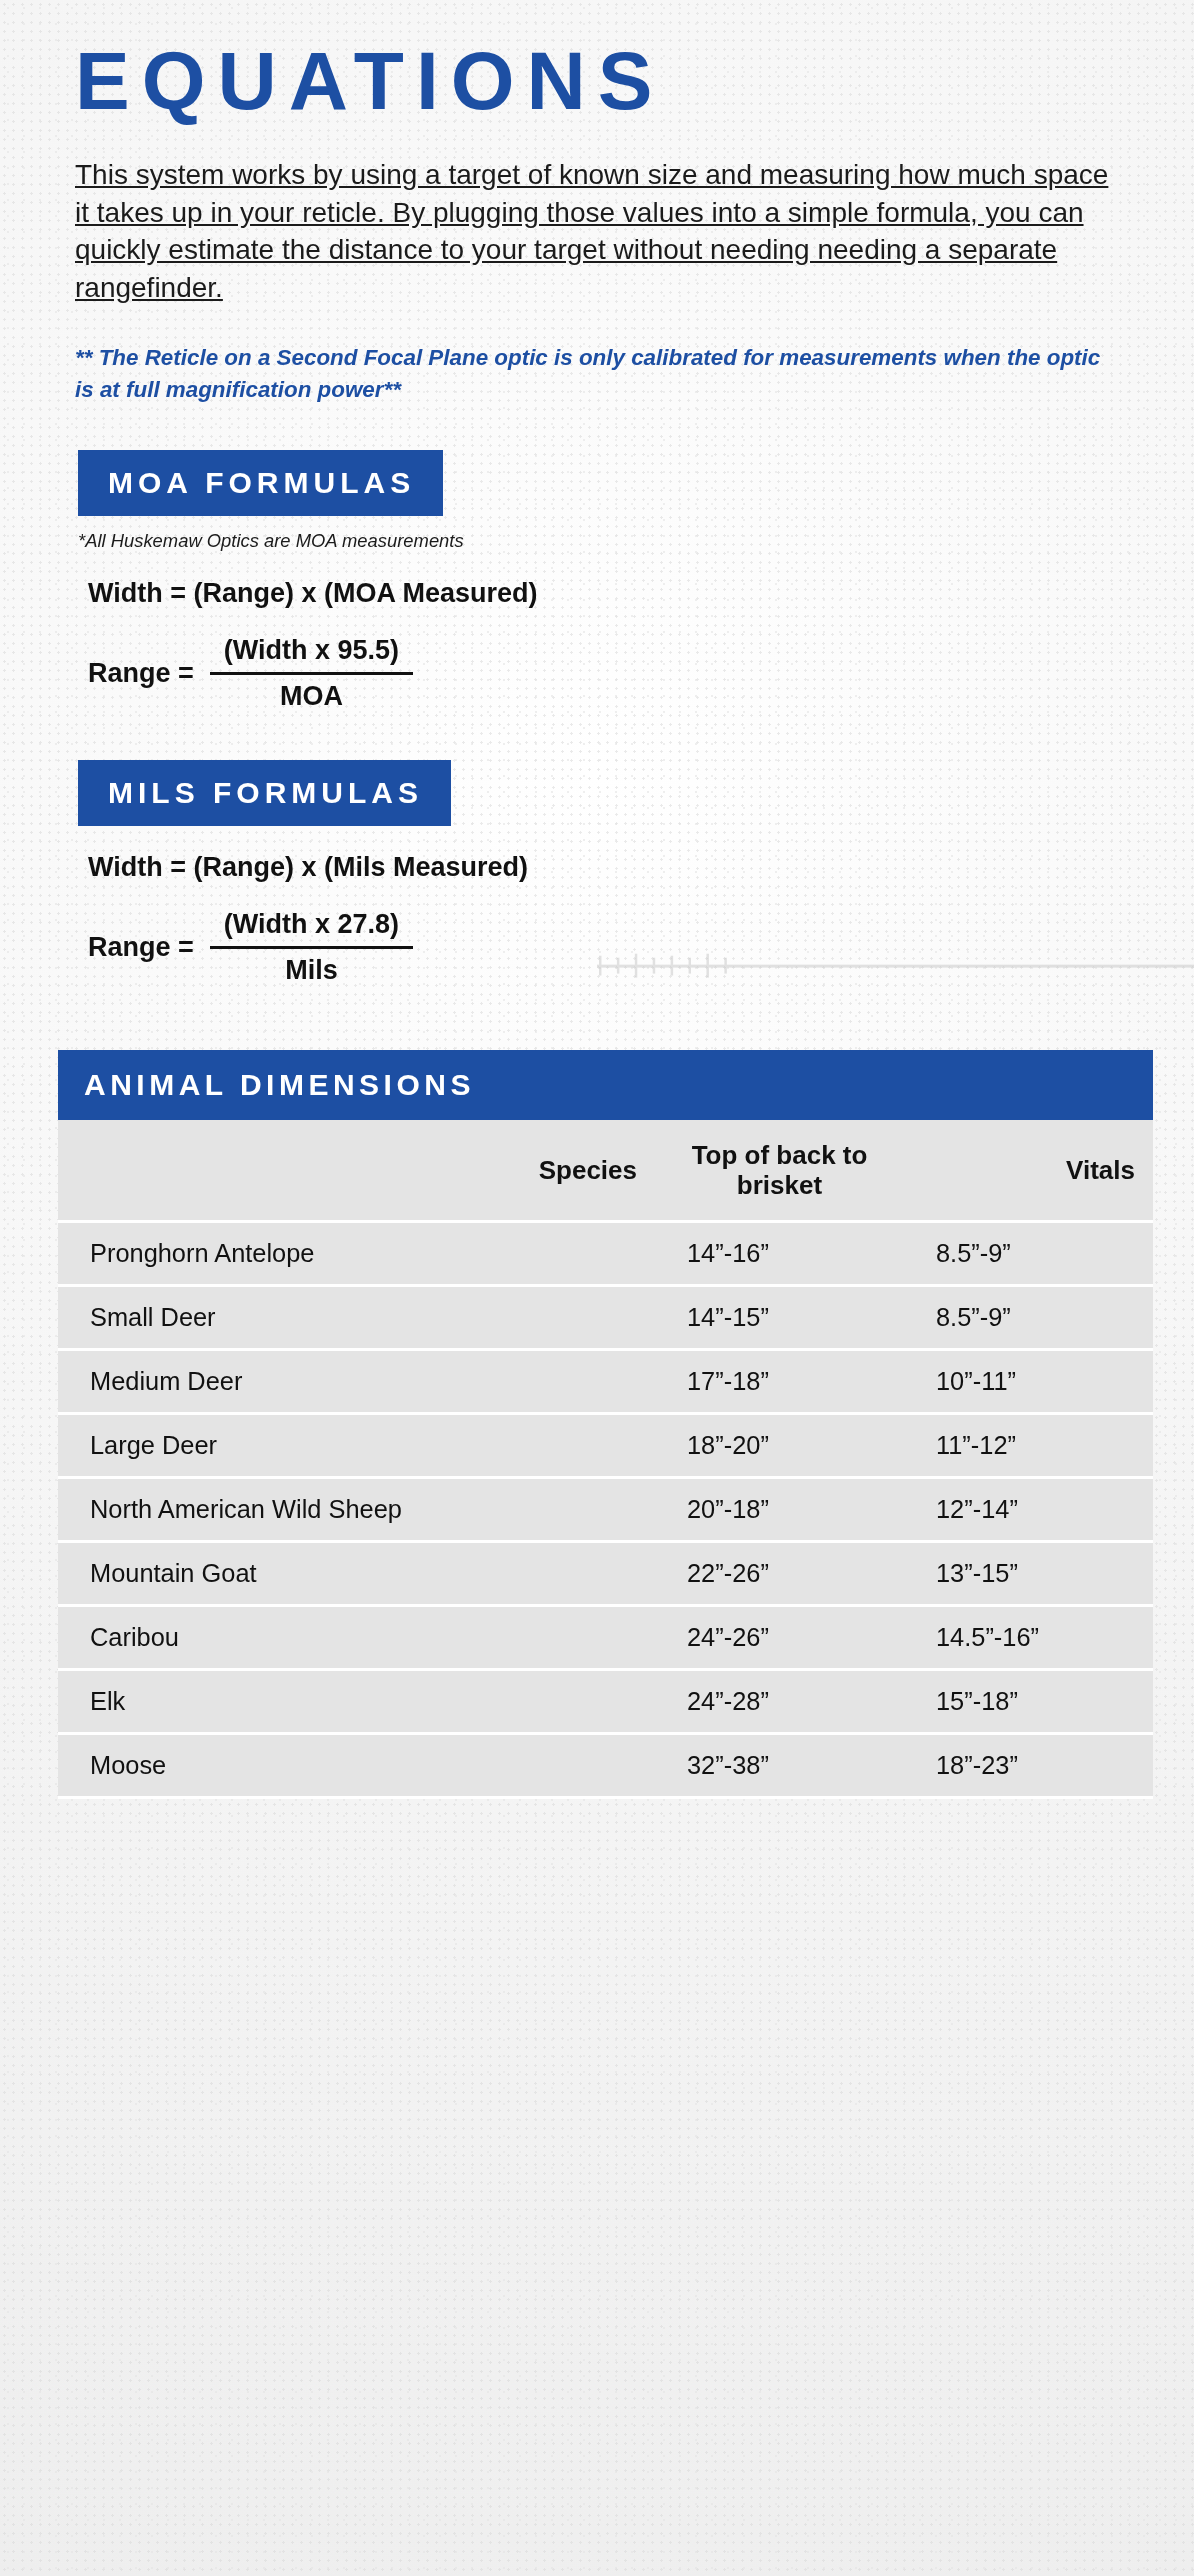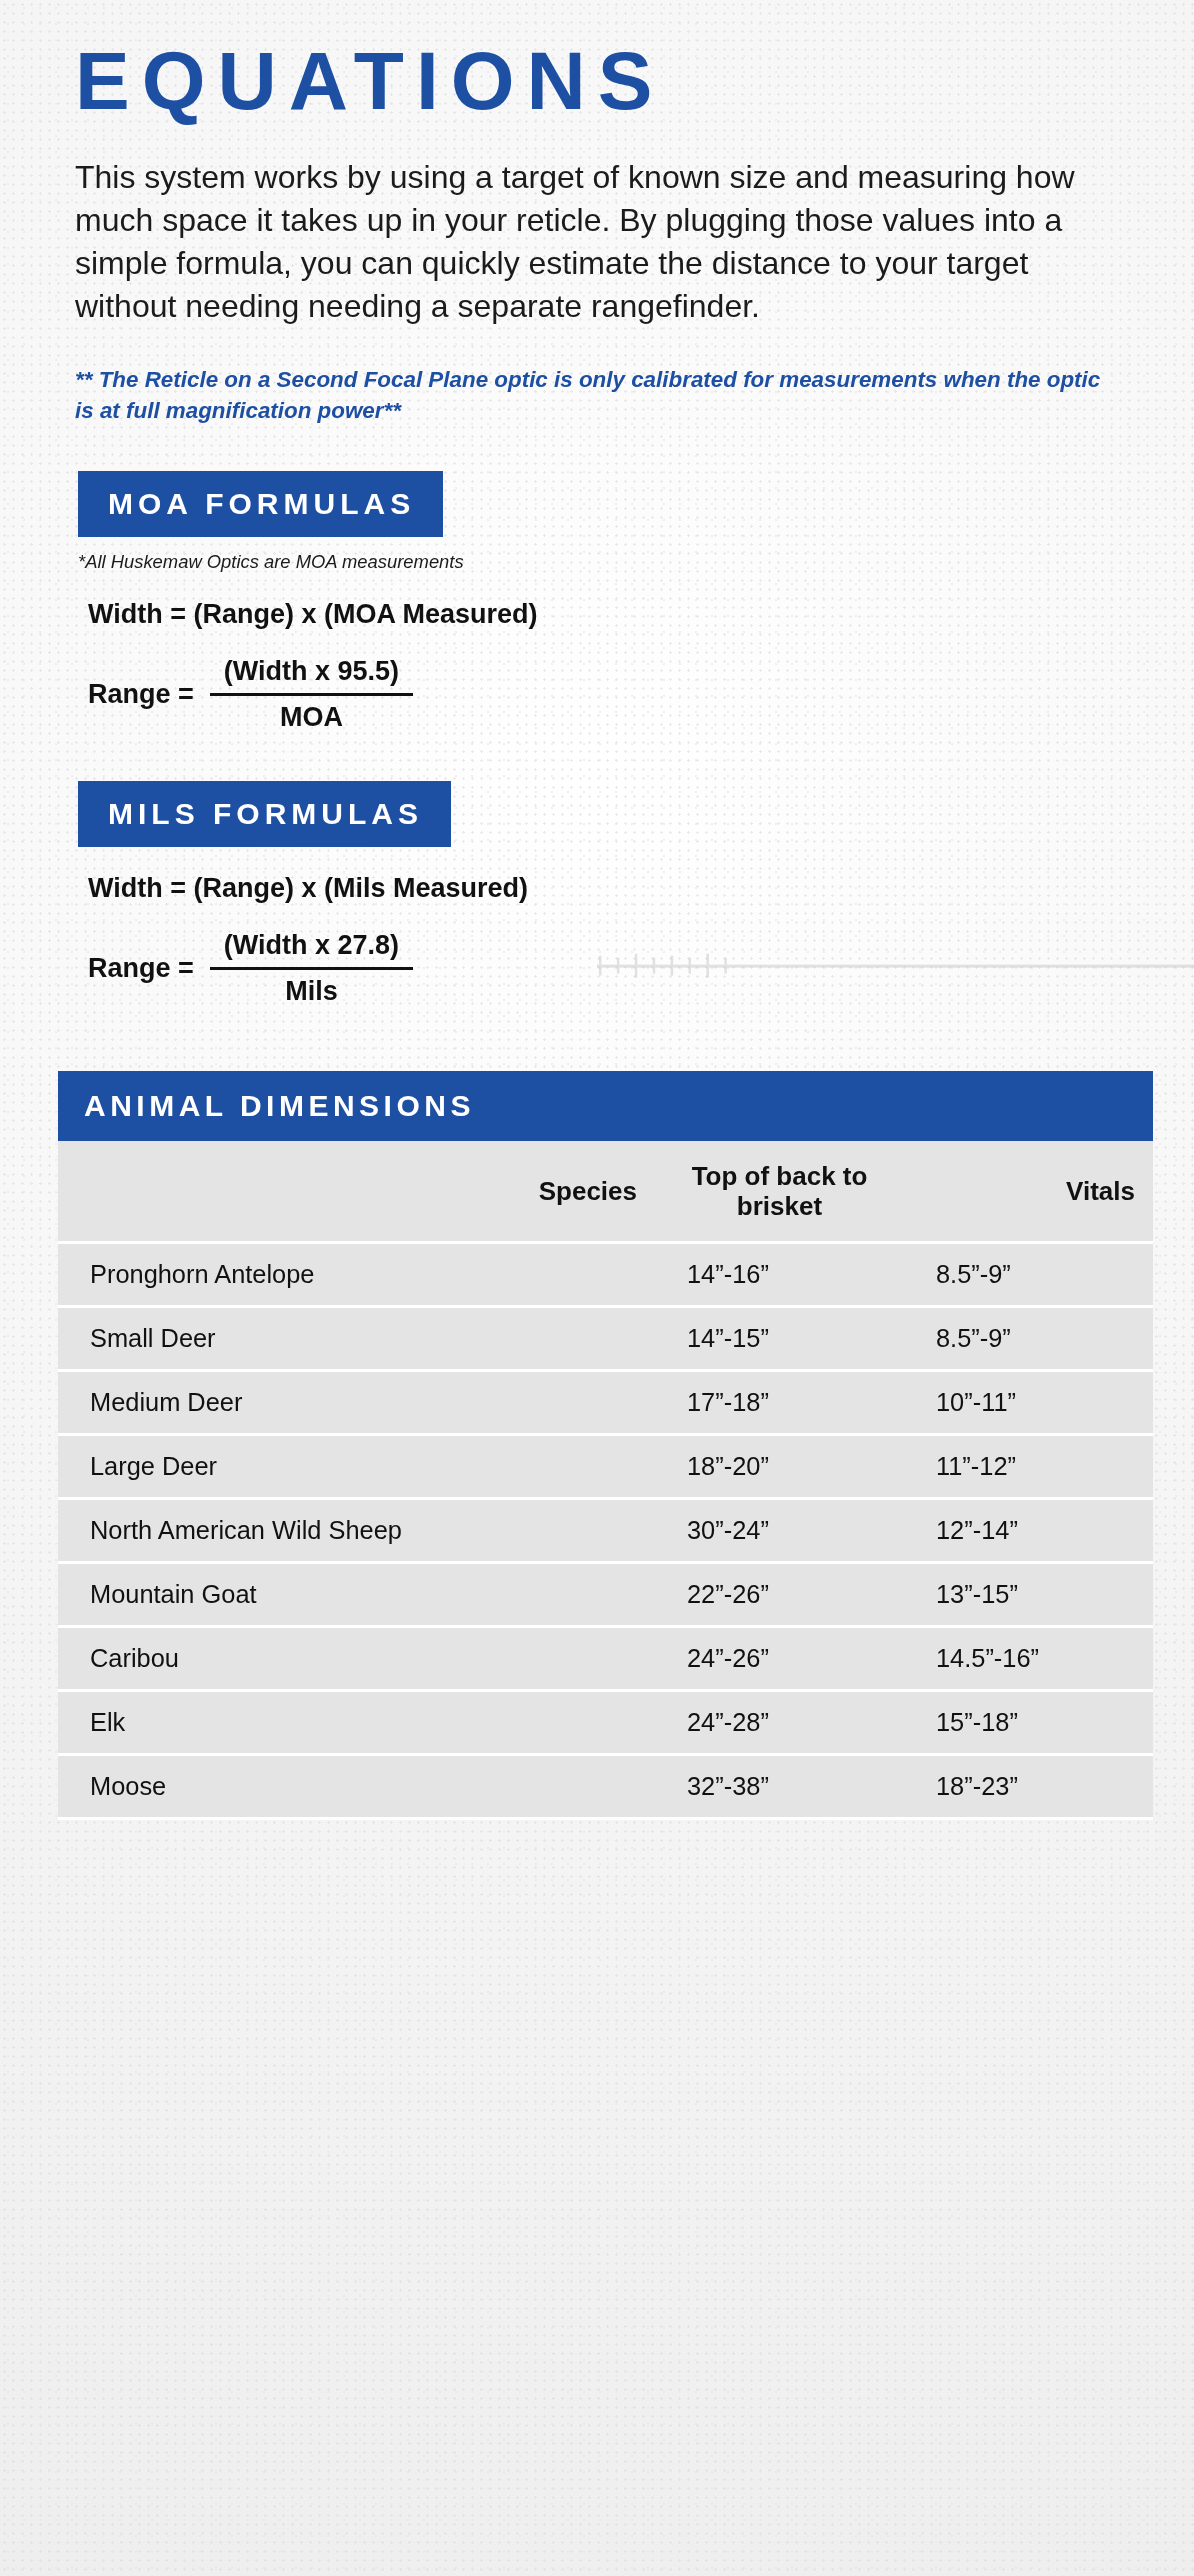--- a/index.html
+++ b/index.html
@@ -62,23 +62,24 @@
     color: #1d4fa3;
     font-size: 82px;
     line-height: 1;
     letter-spacing: 12px;
     font-weight: 800;
     font-family: "Liberation Sans", sans-serif;
   }
 
   .intro {
     margin: 34px 72px 0 75px;
-    font-size: 32px;
+    font-size: 28px;
     line-height: 1.34;
     color: #1b1b1b;
+    text-decoration: underline;
   }
 
   .note {
     margin: 36px 75px 0 75px;
     color: #1d4fa3;
     font-size: 22.4px;
     font-style: italic;
     font-weight: bold;
     line-height: 1.42;
     max-width: 1035px;
@@ -298,21 +299,21 @@
               <td class="c">17”-18”</td>
               <td class="c">10”-11”</td>
             </tr>
             <tr>
               <td>Large Deer</td>
               <td class="c">18”-20”</td>
               <td class="c">11”-12”</td>
             </tr>
             <tr>
               <td>North American Wild Sheep</td>
-              <td class="c">30”-24”</td>
+              <td class="c">20”-18”</td>
               <td class="c">12”-14”</td>
             </tr>
             <tr>
               <td>Mountain Goat</td>
               <td class="c">22”-26”</td>
               <td class="c">13”-15”</td>
             </tr>
             <tr>
               <td>Caribou</td>
               <td class="c">24”-26”</td>

